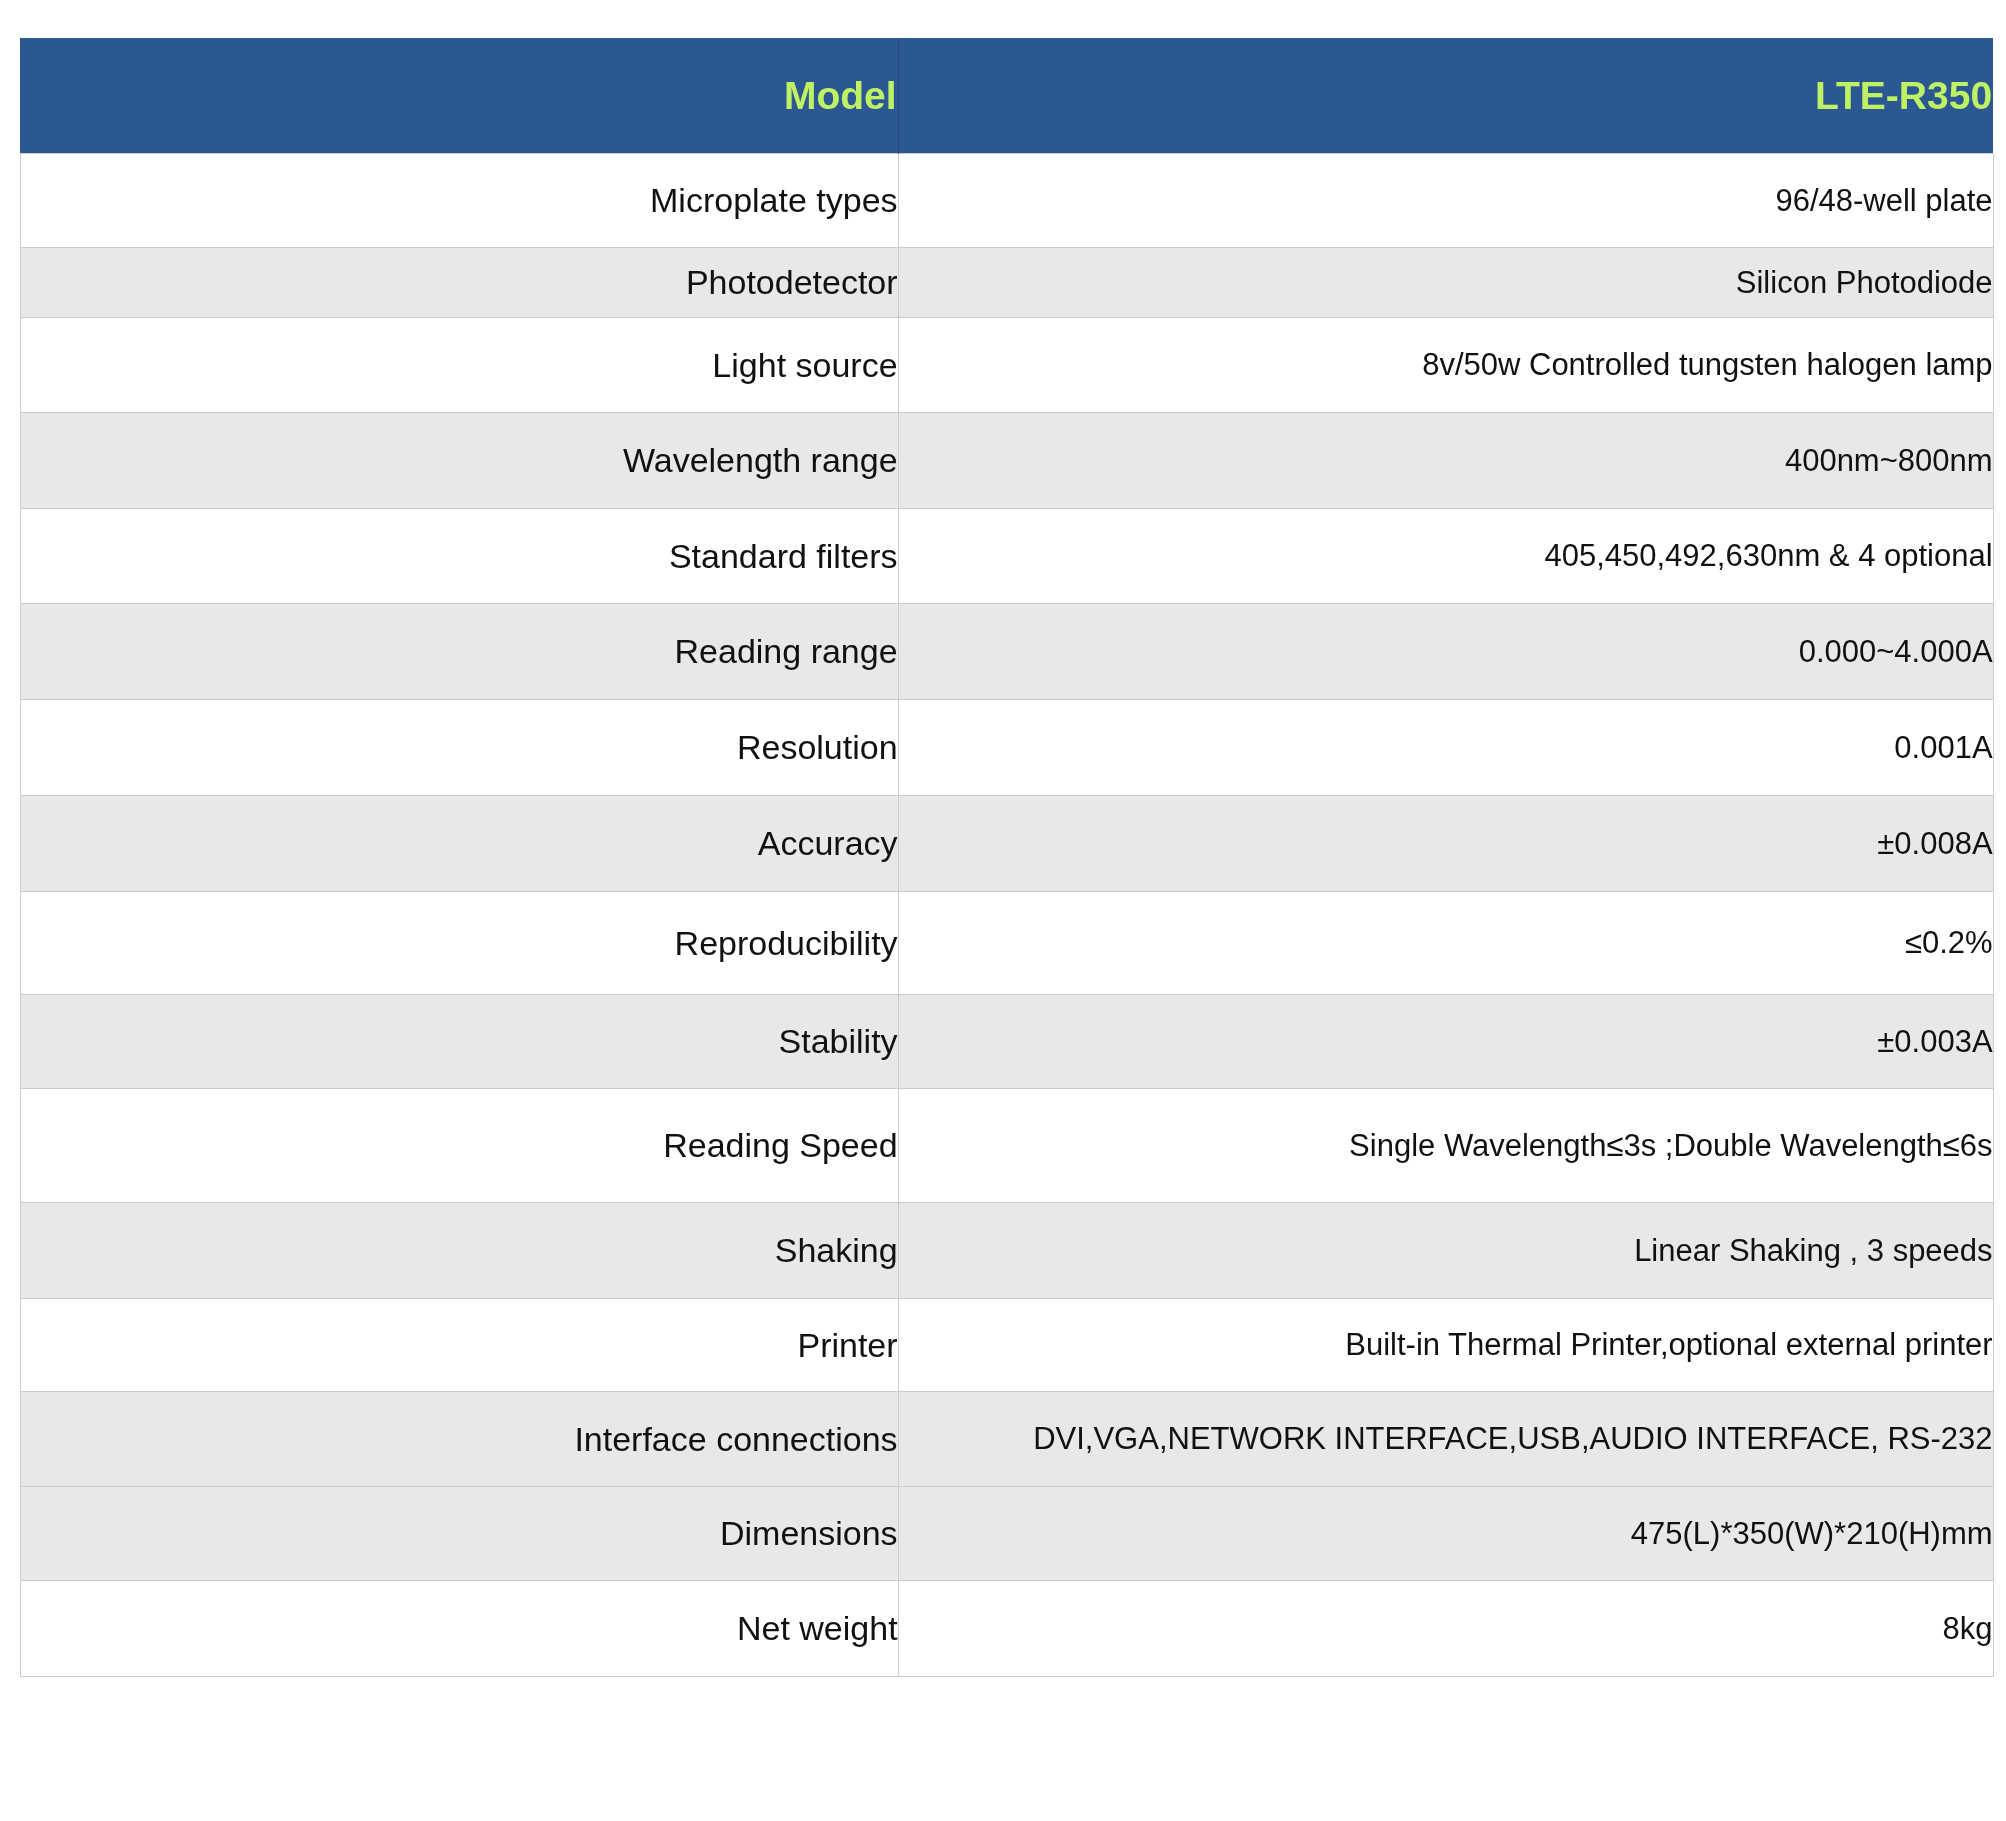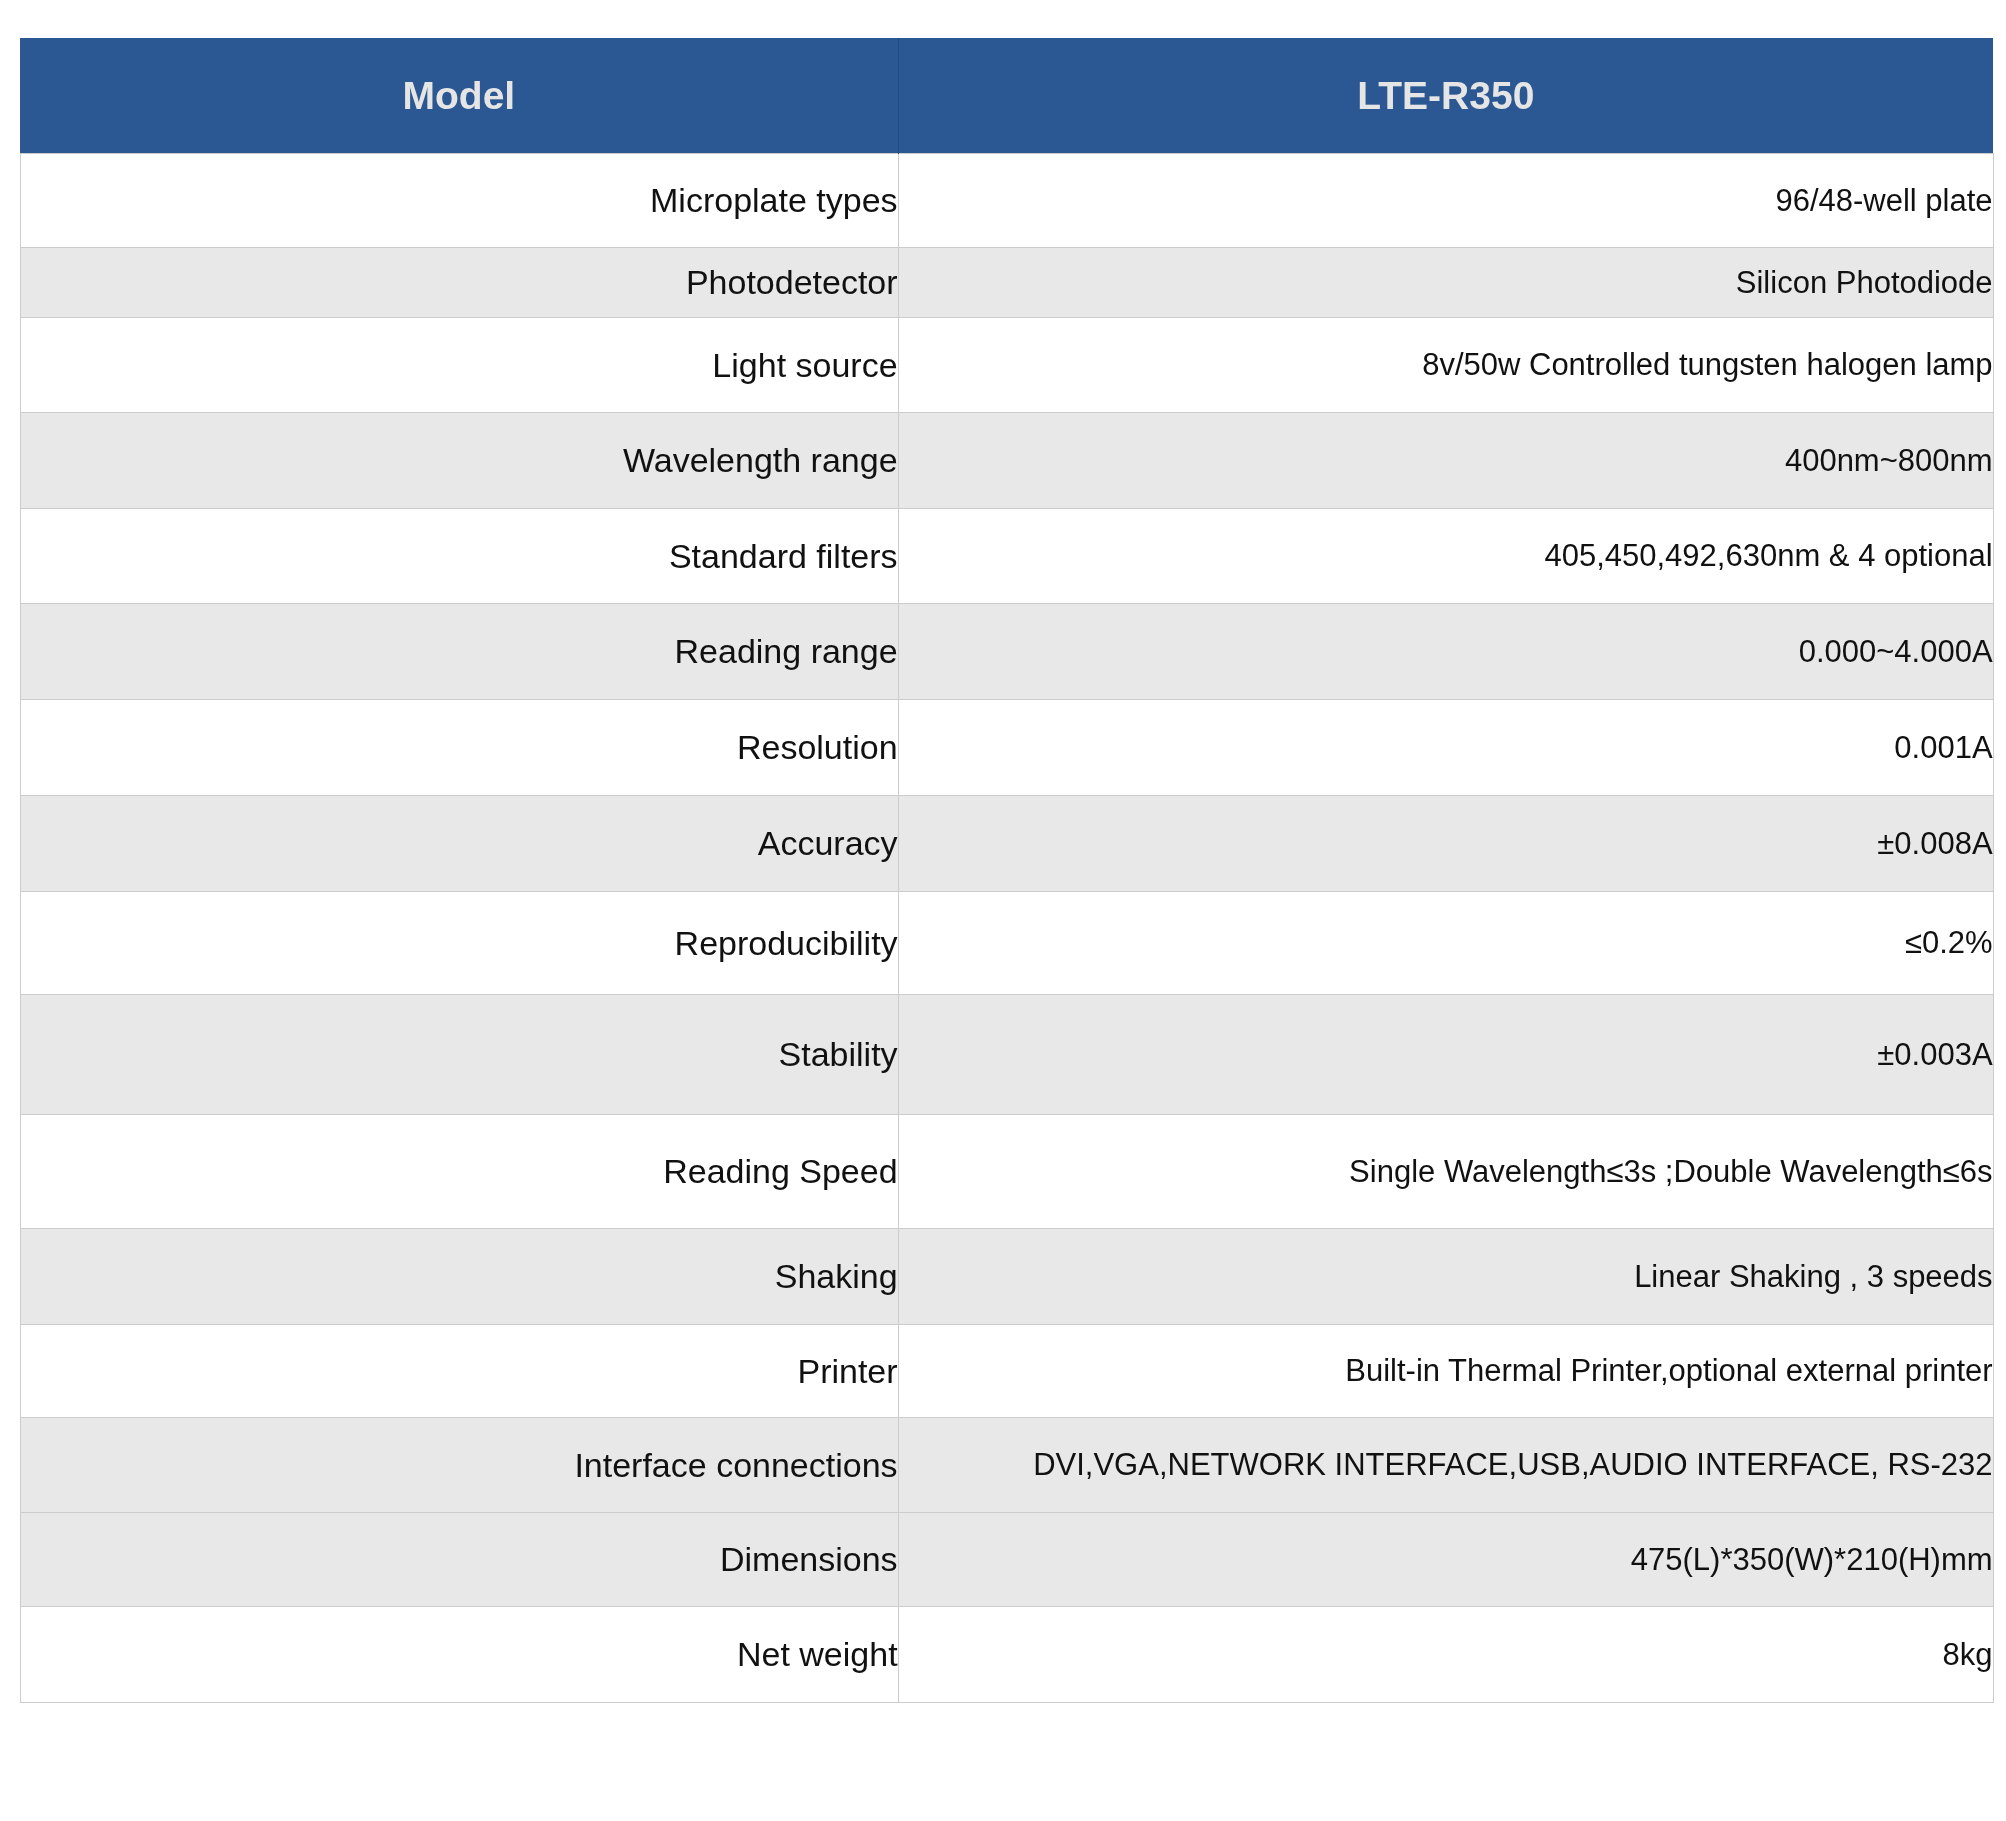--- a/index.html
+++ b/index.html
@@ -2,22 +2,22 @@
 <html style="font-size:15px"><head>
 <meta charset="utf-8">
 <style>
   html, body { margin:0; padding:0; background:#ffffff; }
   body { width:2006px; height:1822px; position:relative; overflow:hidden;
          font-family:"Liberation Sans", sans-serif; }
   #spec-table { position:absolute; left:19.6px; top:38px; width:1974px;
                 border-collapse:collapse; table-layout:fixed; }
   #spec-table col.c1 { width:878px; }
   #spec-table col.c2 { width:1095px; }
-  #spec-table th { background:#2b5793; color:#e5e5e5; font-weight:bold;
-                   font-size:39px; height:113px; text-align:center;
+  #spec-table th { background:#2b5793; color:#bef264; font-weight:bold;
+                   font-size:39px; height:113px; text-align:right;
                    border-right:0.9px solid #24497d; }
   #spec-table th:last-child { border-right:none; }
   #spec-table td { text-align:right; color:#111111; font-size:34px;
                    border:1.9px solid #cccccc; padding:0; }
   #spec-table td.val { font-size:31px; }
   #spec-table tr.odd td { background:#ffffff; }
   #spec-table tr.even td { background:#e8e8e8; }
 </style>
 </head>
 <body>
@@ -63,21 +63,21 @@
         <td class="val">0.001A</td>
       </tr>
       <tr class="even" style="height: 96px;">
         <td>Accuracy</td>
         <td class="val">±0.008A</td>
       </tr>
       <tr class="odd" style="height: 103px; margin-top: 28px;">
         <td>Reproducibility</td>
         <td class="val">≤0.2%</td>
       </tr>
-      <tr class="even" style="height: 120px; margin-top: 27px;">
+      <tr class="even" style="height: 94px; margin-top: 27px;">
         <td>Stability</td>
         <td class="val">±0.003A</td>
       </tr>
       <tr class="odd" style="height: 114px;">
         <td>Reading Speed</td>
         <td class="val">Single Wavelength≤3s ;Double Wavelength≤6s</td>
       </tr>
       <tr class="even" style="height: 96px;">
         <td>Shaking</td>
         <td class="val">Linear Shaking , 3 speeds</td>

